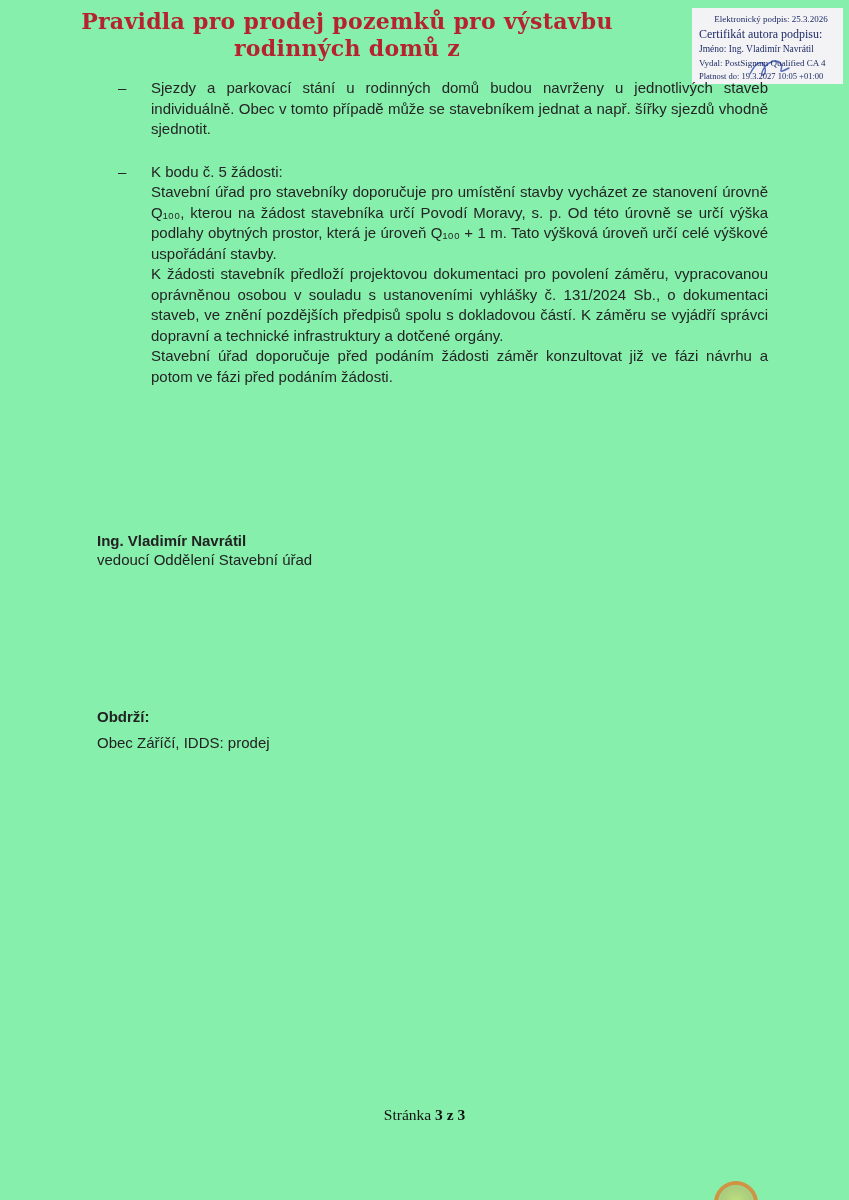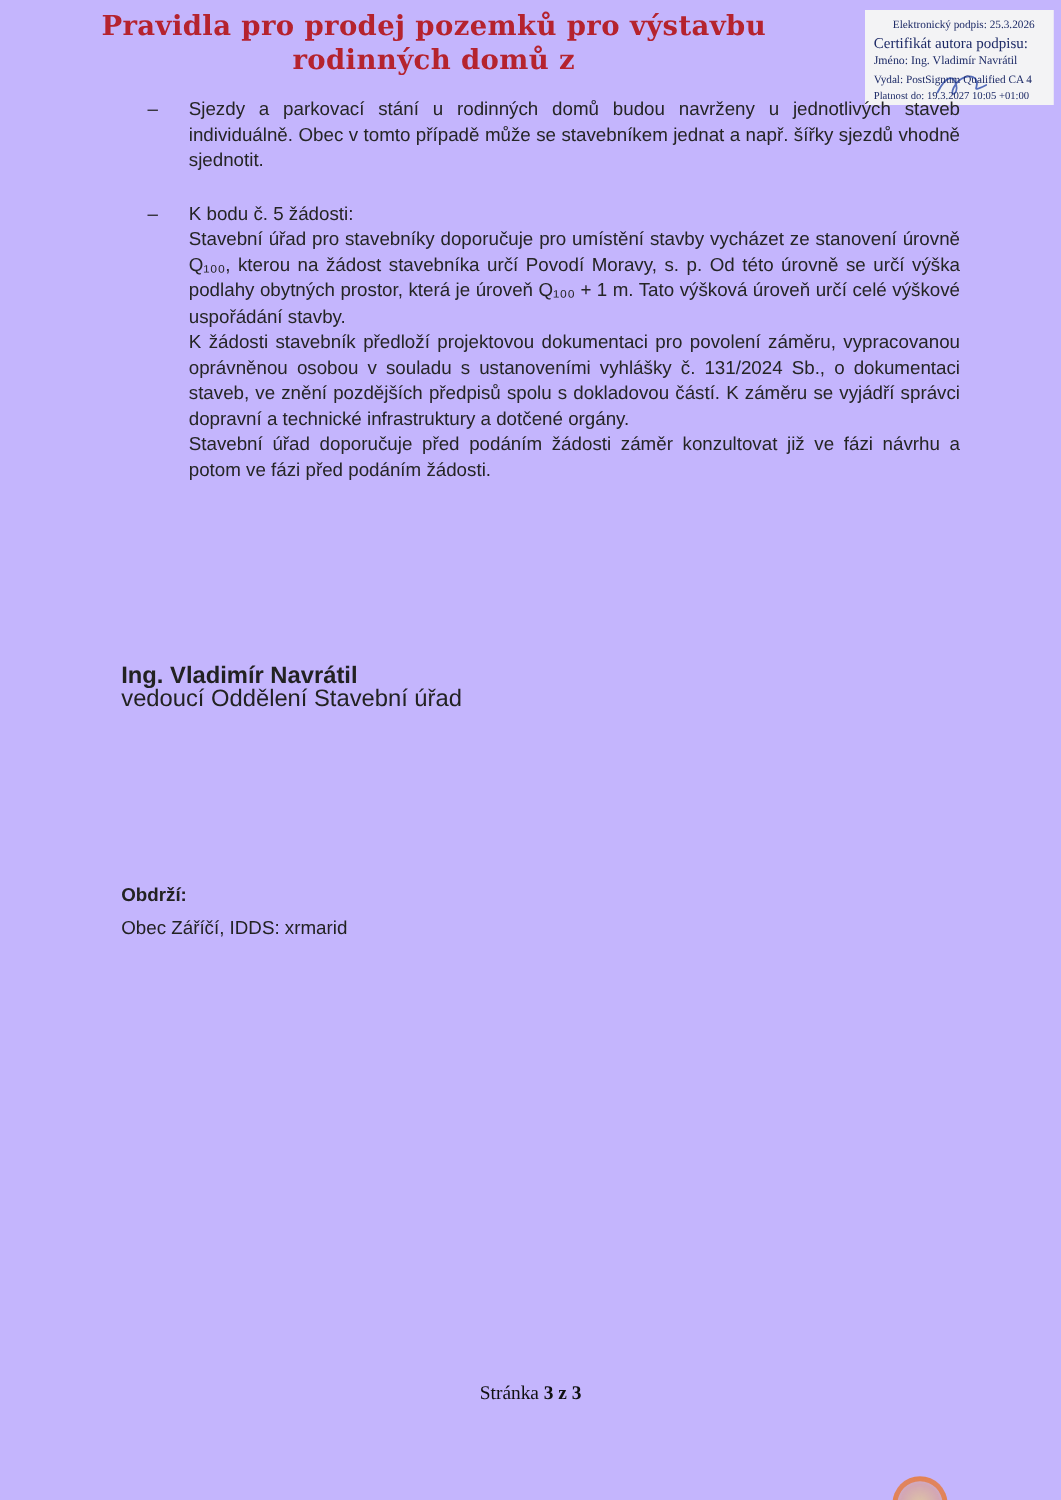--- a/index.html
+++ b/index.html
@@ -1,19 +1,19 @@
 <!DOCTYPE html>
 <html><head>
 <meta charset="utf-8">
 <style>
   * { margin:0; padding:0; box-sizing:border-box; }
   html,body { background:#ffffff; }
   .page {
     position:relative; width:849px; height:1200px;
-    background:#c4b5fd; overflow:hidden;
+    background:#86efac; overflow:hidden;
     font-family:"Liberation Sans", sans-serif;
     color:#222222;
   }
   
   .doc-title {
     position:absolute; top:8px; left:22px; width:650px;
     text-align:center;
     font-family:"DejaVu Serif", "Liberation Serif", serif;
     font-weight:bold; font-size:22px; line-height:27px;
     color:#b5232e; letter-spacing:0.3px;
@@ -47,21 +47,21 @@
   
   .doc-body { position:absolute; top:78px; left:118px; width:650px;
     font-size:15px; line-height:20.5px; color:#252525; }
   .item { display:flex; }
   .item + .item { margin-top:22px; }
   .marker { width:33px; flex:0 0 33px; }
   .content { flex:1; }
   .content p { text-align:justify; }
   
   .signature-block { position:absolute; top:531px; left:97px;
-    font-size:19px; line-height:19px; }
+    font-size:15px; line-height:19px; }
   .sig-name { font-weight:bold; }
   
   .recipients { position:absolute; top:691px; left:97px;
     font-size:15px; line-height:19px; }
   .rec-label { font-weight:bold;margin-top:16px; }
   .rec-value { margin-top:7px; }
   
   .footer {
     position:absolute; top:1106px; left:0; width:100%; text-align:center;
     font-family:Liberation Serif, serif; font-size:15.5px; color:#111;
@@ -119,21 +119,21 @@
 
   </main>
 
   <div class="signature-block">
     <div class="sig-name">Ing. Vladimír Navrátil</div>
     <div class="sig-role">vedoucí Oddělení Stavební úřad</div>
   </div>
 
   <div class="recipients">
     <div class="rec-label">Obdrží:</div>
-    <div class="rec-value">Obec Záříčí, IDDS: xrmarid</div>
+    <div class="rec-value">Obec Záříčí, IDDS: prodej</div>
   </div>
 
   <footer class="footer">
     <span>Stránka</span>
     <span class="bold">3 z 3</span>
   </footer>
 
   <div class="bottom-seal"></div>
 
 </div>

